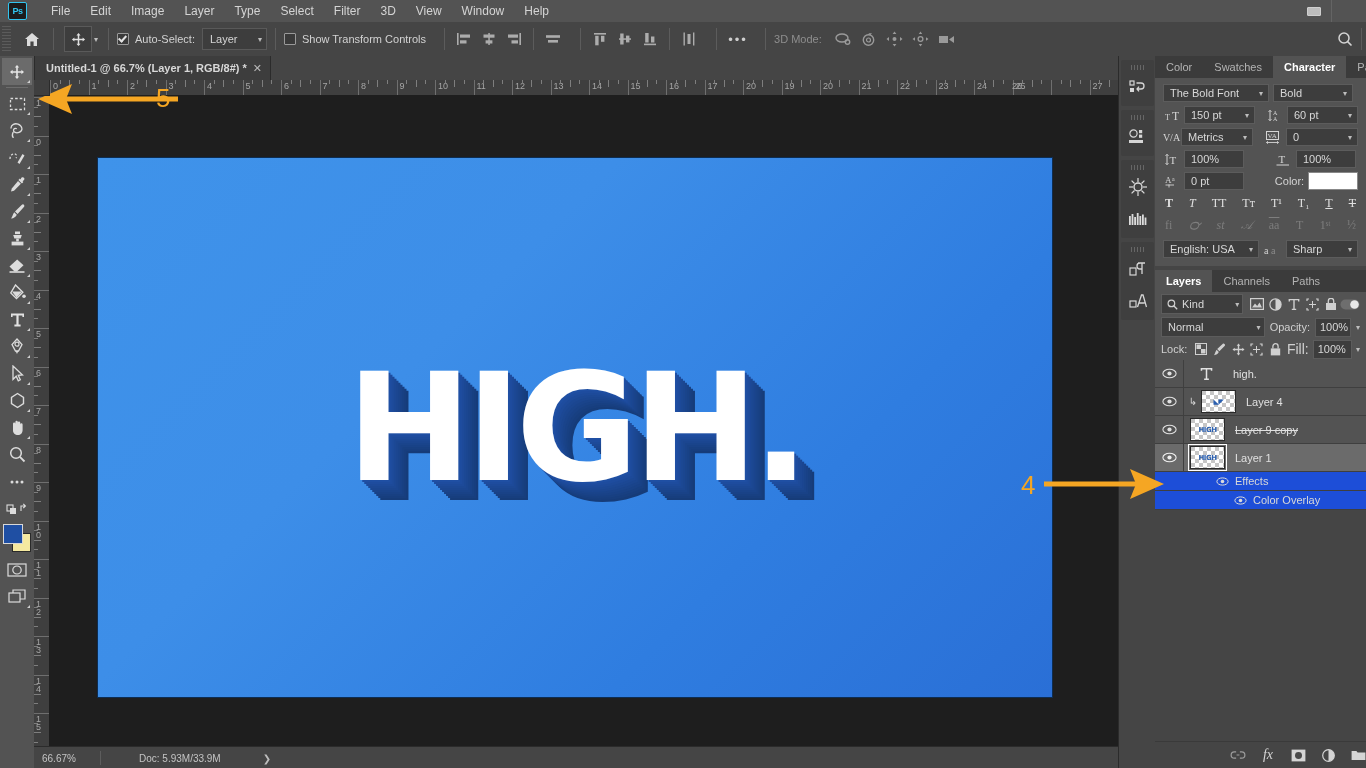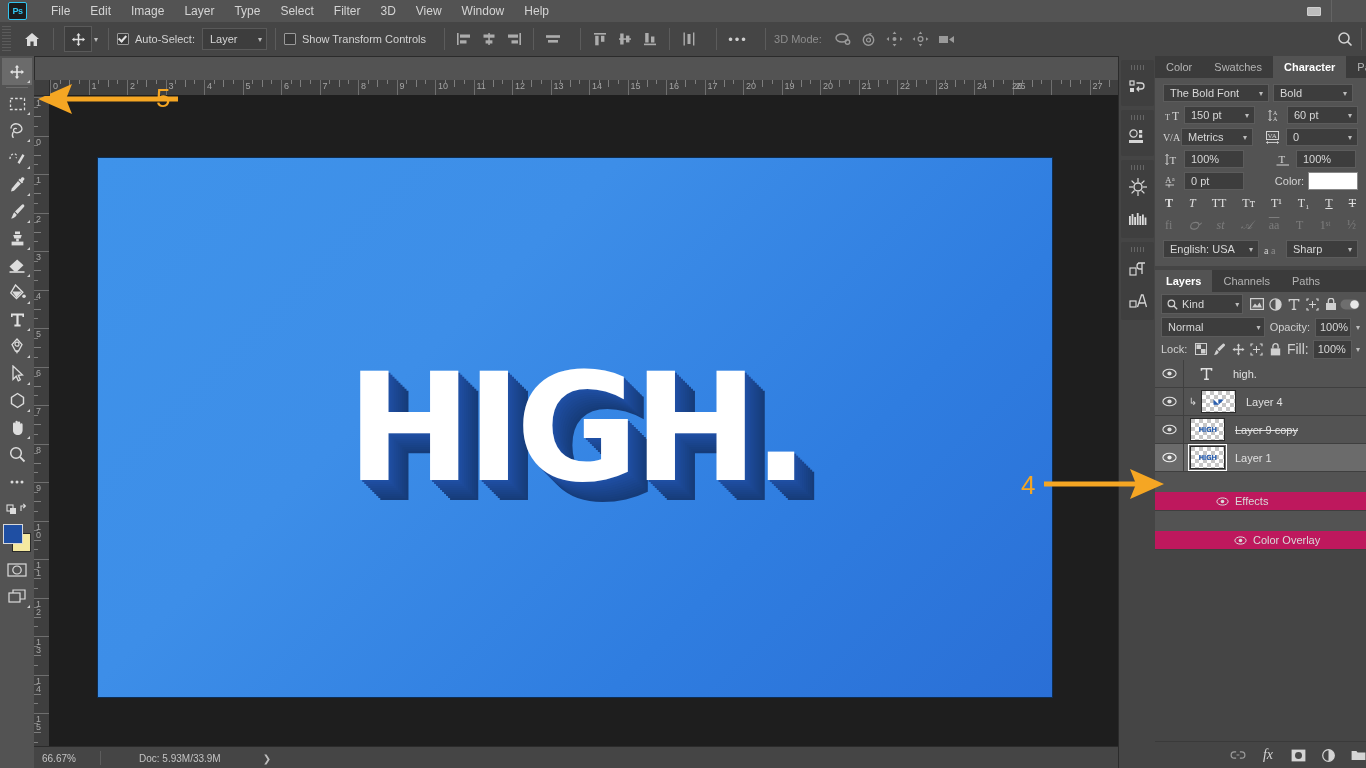--- a/index.html
+++ b/index.html
@@ -140,21 +140,21 @@
   .lsep{position:absolute;left:28px;top:0;bottom:0;width:1px;background:#3f3f3f;}
   .thumb{width:33px;height:21px;margin-left:7px;border:1px solid #2a2a2a;position:relative;overflow:hidden;
       background:
         repeating-conic-gradient(#ffffff 0% 25%, #c6c6c6 0% 50%) 0 0 / 8px 8px;}
   .thumb.sel-frame{outline:1px solid #ffffff;outline-offset:1px;}
   .thumb .mini{position:absolute;left:50%;top:50%;transform:translate(-50%,-50%);
       font-size:7px;font-weight:bold;color:#2a5fb0;letter-spacing:-0.5px;font-family:"DejaVu Sans",sans-serif;}
   .thumb.solid{background:linear-gradient(135deg,#4a9cf0,#2a6fd6);}
   .lname{margin-left:10px;font-size:11px;color:#e0e0e0;}
   .lname.strike{text-decoration:line-through;}
-  .lsub{display:flex;align-items:center;height:18px;border-bottom:1px solid #3f3f3f;background:#be185d;margin-top:20px;}
+  .lsub{display:flex;align-items:center;height:18px;border-bottom:1px solid #3f3f3f;background:#1d4ed8;}
   .lsub .eye2{width:14px;height:14px;display:flex;align-items:center;justify-content:center;margin-left:60px;}
   .lsub .eye3{width:14px;height:14px;display:flex;align-items:center;justify-content:center;margin-left:78px;}
   .lsub .nm{margin-left:6px;font-size:11px;color:#d8d8d8;}
   .fxmark{width:12px;display:flex;align-items:center;justify-content:center;font-size:10px;color:#d0d0d0;font-family:"Liberation Serif",serif;margin-left:4px;}
   .layerfoot{position:absolute;left:0;bottom:0;width:211px;height:26px;background:#454545;border-top:1px solid #3a3a3a;
              display:flex;align-items:center;justify-content:flex-end;gap:14px;padding-right:16px;}
   .lf-ic{width:16px;height:16px;display:flex;align-items:center;justify-content:center;color:#c9c9c9;}
 
   
   .anno{position:absolute;pointer-events:none;}
@@ -336,20 +336,26 @@
     <div style="flex:1"></div>
     <div class="search-ic">
       <svg width="16" height="16" viewBox="0 0 16 16">
           <circle cx="7" cy="7" r="5" fill="none" stroke="#d4d4d4" stroke-width="1.5"></circle>
           <line x1="10.6" y1="10.6" x2="14.5" y2="14.5" stroke="#d4d4d4" stroke-width="1.6"></line>
         </svg>
     </div>
     <div class="ob-sep" style="margin:0 4px;"></div>
   </div>
 
+  <div class="tabbar">
+    <div class="doc-tab">
+      <span class="t">Untitled-1 @ 66.7% (Layer 1, RGB/8#) *</span>
+      <span class="x">✕</span>
+    </div>
+  </div>
 
   <div class="toolbar">
     <div class="tool active">
       <svg width="16" height="16" viewBox="0 0 16 16">
           <path d="M8 1 L10.2 3.6 L8.8 3.6 L8.8 7.2 L12.4 7.2 L12.4 5.8 L15 8 L12.4 10.2 L12.4 8.8 L8.8 8.8 L8.8 12.4 L10.2 12.4 L8 15 L5.8 12.4 L7.2 12.4 L7.2 8.8 L3.6 8.8 L3.6 10.2 L1 8 L3.6 5.8 L3.6 7.2 L7.2 7.2 L7.2 3.6 L5.8 3.6 Z" fill="#e6e6e6"></path>
         </svg>
       <span class="cn"></span>
     </div>
     <div class="tool-div"></div>
     <div class="tool">

